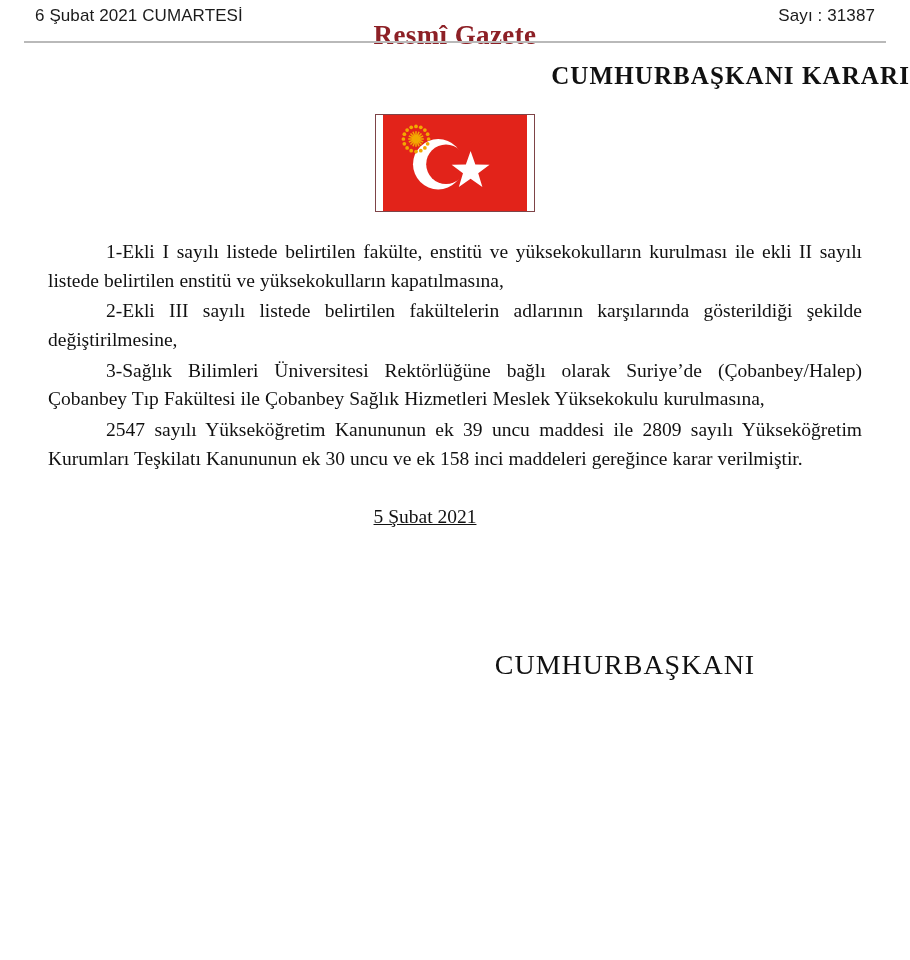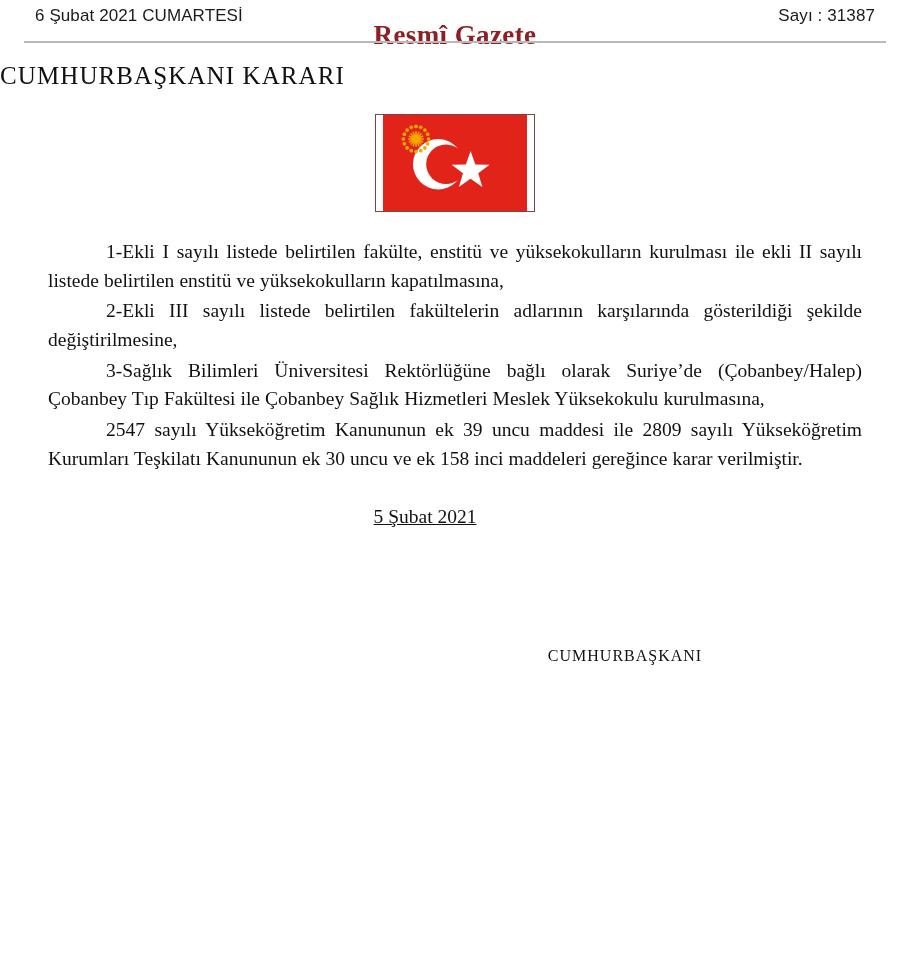--- a/index.html
+++ b/index.html
@@ -57,23 +57,23 @@
     left: 24px;
     right: 24px;
     top: 41px;
     height: 2px;
     background: #b9b9b9;
   }
 
   
   .doc-title {
     margin-top: 18px;
-    text-align: left;
+    text-align: right;
     font-family: "Liberation Serif", "DejaVu Serif", serif;
-    font-weight: normal;
+    font-weight: bold;
     font-size: 25px;
     letter-spacing: 1.1px;
     color: #111111;
   }
 
   
   .flag-wrap {
     margin-top: 24px;
     display: flex;
     justify-content: center;
@@ -123,21 +123,21 @@
     text-align: center;
     padding-left: 340px;
   }
   .sign-name {
     font-weight: bold;
     font-size: 21px;
     letter-spacing: .3px;
   }
   .sign-role {
     margin-top: 20px;
-    font-size: 16px;
+    font-size: 28px;
     letter-spacing: 1px;
   }
 </style>
 </head>
 <body>
 
 <div class="masthead">
   <div class="masthead-row">
     <span class="masthead-date">6 Şubat 2021 CUMARTESİ</span>
     <span class="masthead-issue">Sayı : 31387</span>

